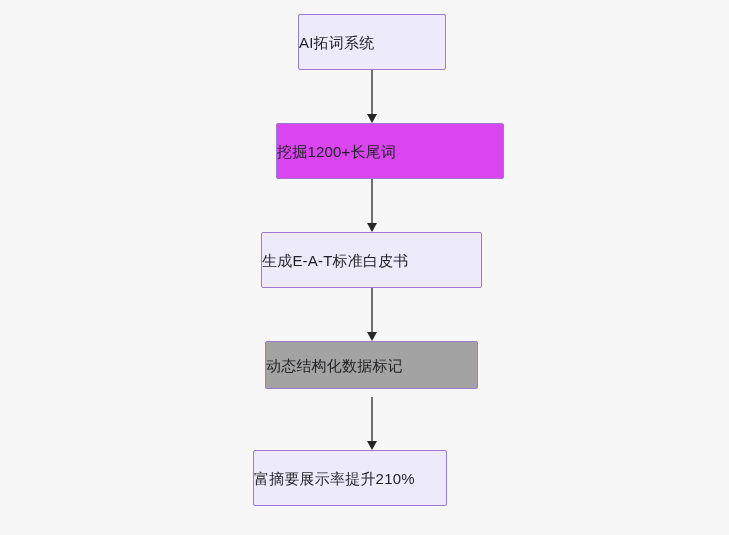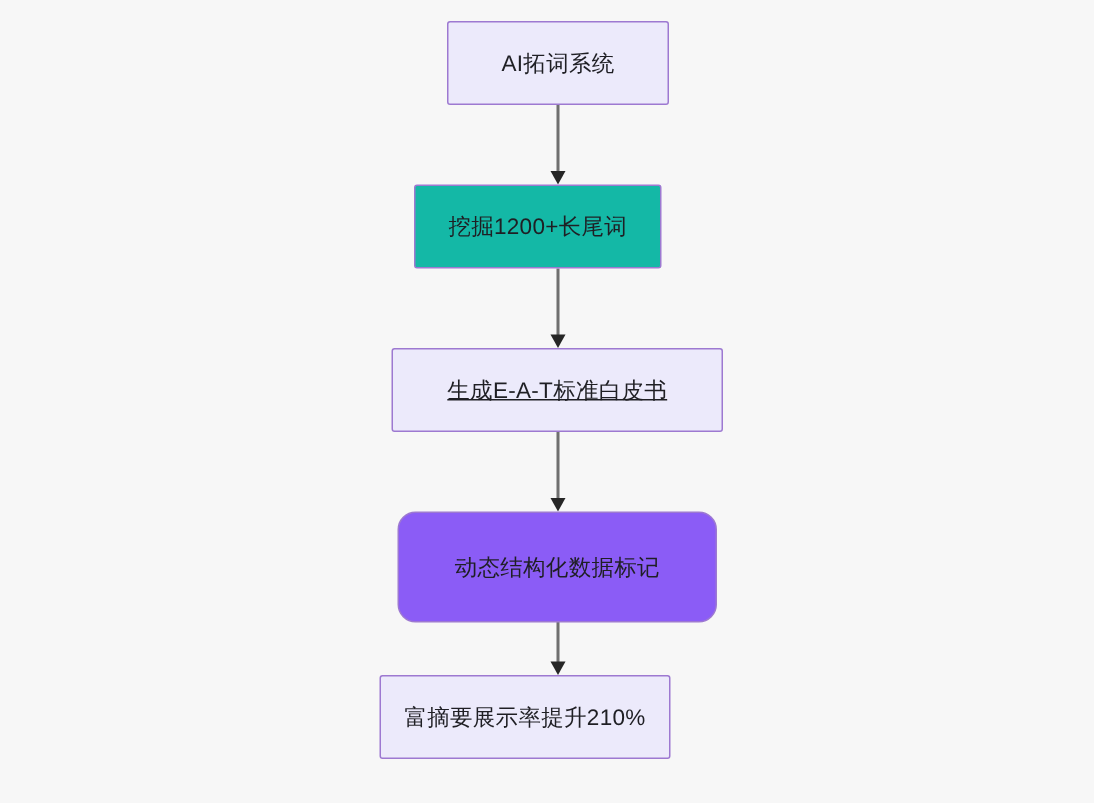--- a/index.html
+++ b/index.html
@@ -19,21 +19,20 @@
     height: 535px;
   }
   .node {
     position: absolute;
     box-sizing: border-box;
     background: #ECEAFB;
     border: 1px solid #9D79D1;
     border-radius: 2px;
     display: flex;
     align-items: center;
-    justify-content: center;
     color: #1f1f24;
     font-size: 15px;
     letter-spacing: 0.2px;
     line-height: 1;
     white-space: nowrap;
   }
   .node-label {
     display: block;
   }
   .edge {
@@ -77,26 +76,26 @@
     <div class="edge-arrow" style="border-top-color: rgb(38, 38, 38);"></div>
   </div>
   <div class="edge" id="edge-e4" style="left: 366px; top: 397px; width: 12px; height: 53px;">
     <div class="edge-line" style="height: 45px; background: rgb(111, 111, 111);"></div>
     <div class="edge-arrow" style="border-top-color: rgb(38, 38, 38);"></div>
   </div>
 
   <div class="node" id="node-n1" style="left: 298px; top: 14px; width: 148px; height: 56px; background: rgb(236, 234, 251); border-color: rgb(157, 121, 209); color: rgb(31, 31, 36);">
     <span class="node-label">AI拓词系统</span>
   </div>
-  <div class="node" id="node-n2" style="left: 276px; top: 123px; width: 165px; height: 56px; background: #14b8a6; border-color: rgb(157, 121, 209); color: rgb(31, 31, 36);">
+  <div class="node" id="node-n2" style="left: 276px; top: 123px; width: 228px; height: 56px; background: #d946ef; border-color: rgb(157, 121, 209); color: rgb(31, 31, 36);">
     <span class="node-label">挖掘1200+长尾词</span>
   </div>
-  <div class="node" id="node-n3" style="left: 261px; top: 232px; width: 221px; height: 56px; background: rgb(236, 234, 251); border-color: rgb(157, 121, 209); color: rgb(31, 31, 36); text-decoration: underline;">
+  <div class="node" id="node-n3" style="left: 261px; top: 232px; width: 221px; height: 56px; background: rgb(236, 234, 251); border-color: rgb(157, 121, 209); color: rgb(31, 31, 36);">
     <span class="node-label">生成E-A-T标准白皮书</span>
   </div>
-  <div class="node" id="node-n4" style="left: 265px; top: 341px; width: 213px; height: 74px; background: #8b5cf6; border-color: rgb(157, 121, 209); color: rgb(31, 31, 36); border-radius: 12px;">
+  <div class="node" id="node-n4" style="left: 265px; top: 341px; width: 213px; height: 48px; background: #a3a3a3; border-color: rgb(157, 121, 209); color: rgb(31, 31, 36);">
     <span class="node-label">动态结构化数据标记</span>
   </div>
   <div class="node" id="node-n5" style="left: 253px; top: 450px; width: 194px; height: 56px; background: rgb(236, 234, 251); border-color: rgb(157, 121, 209); color: rgb(31, 31, 36);">
     <span class="node-label">富摘要展示率提升210%</span>
   </div>
 
 </div>
 
 </body></html>

